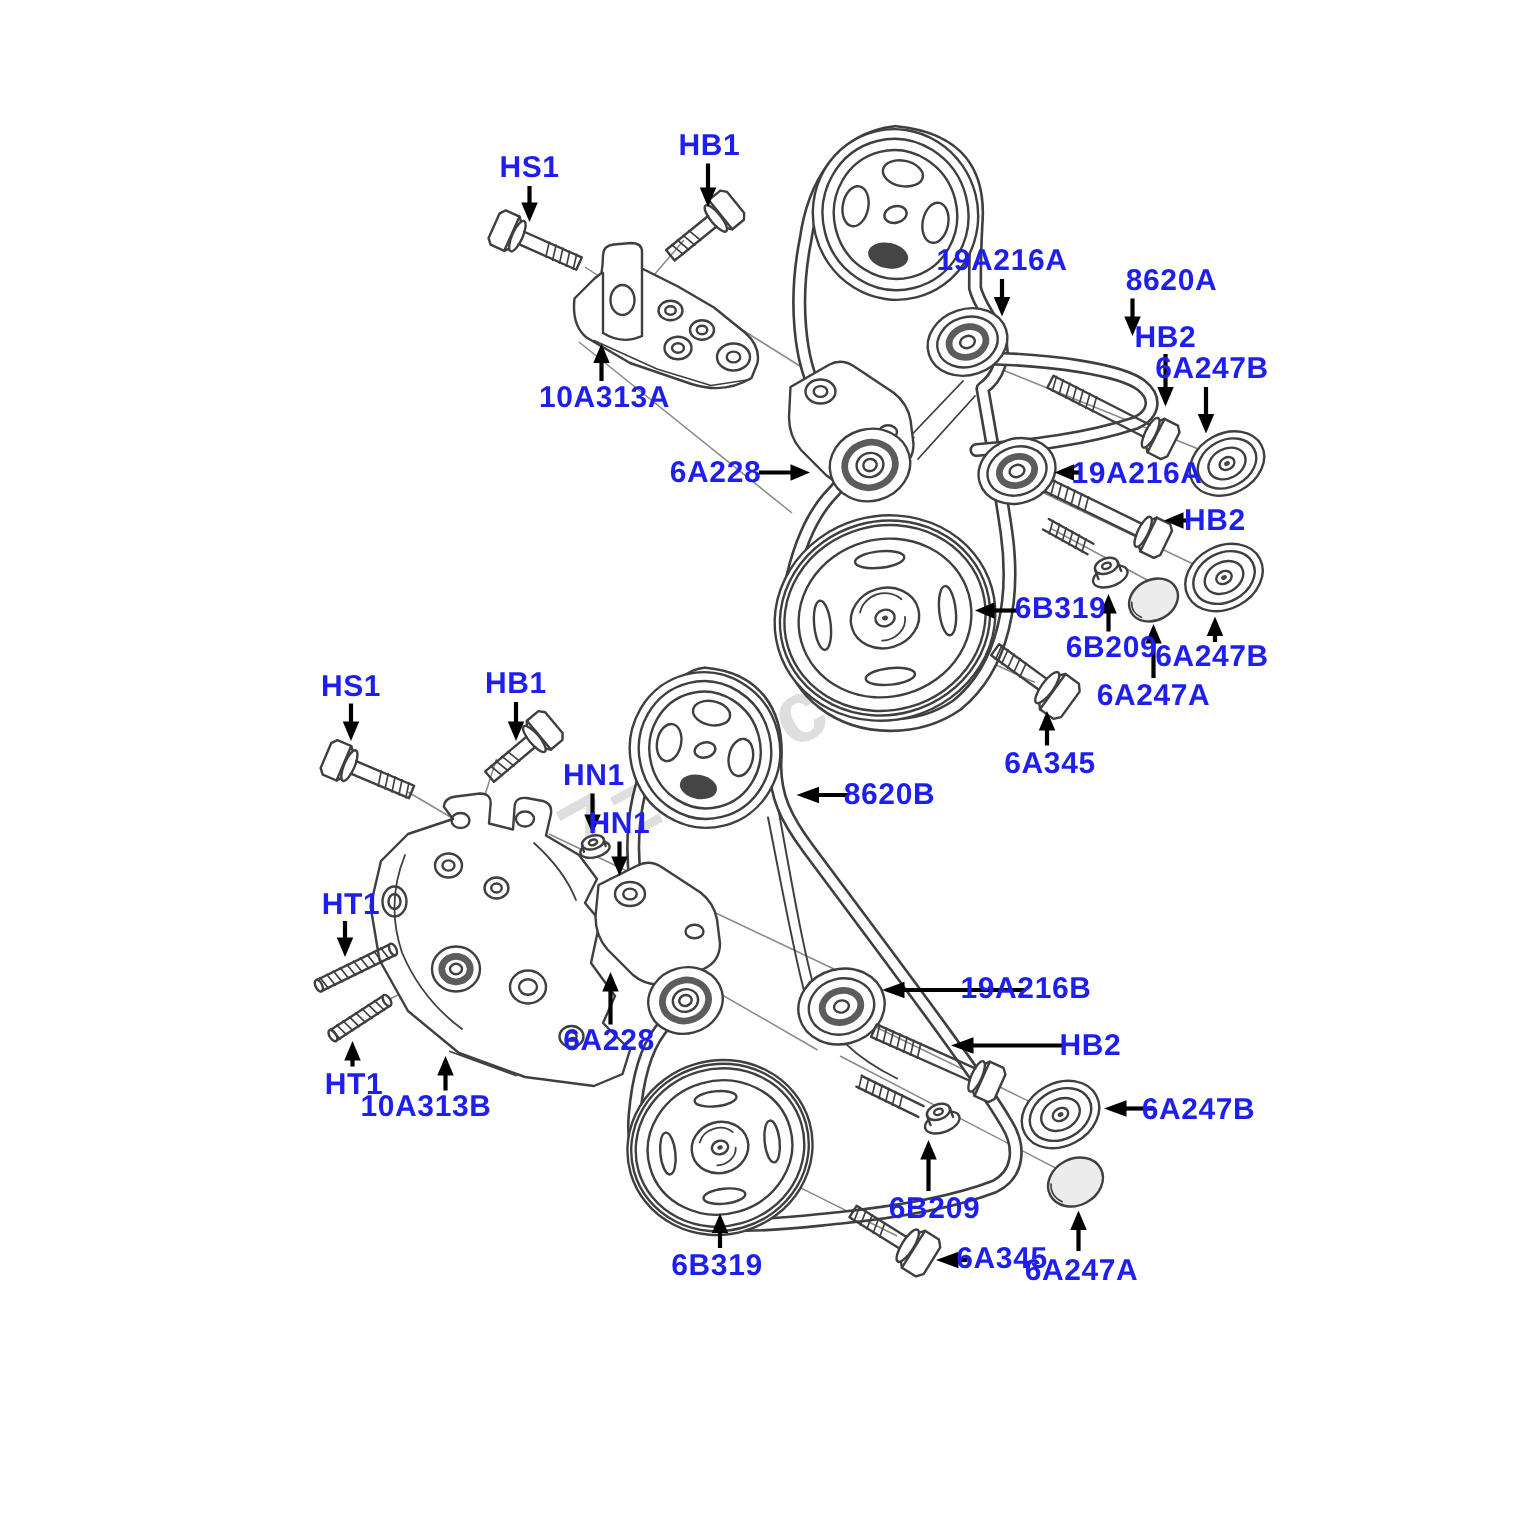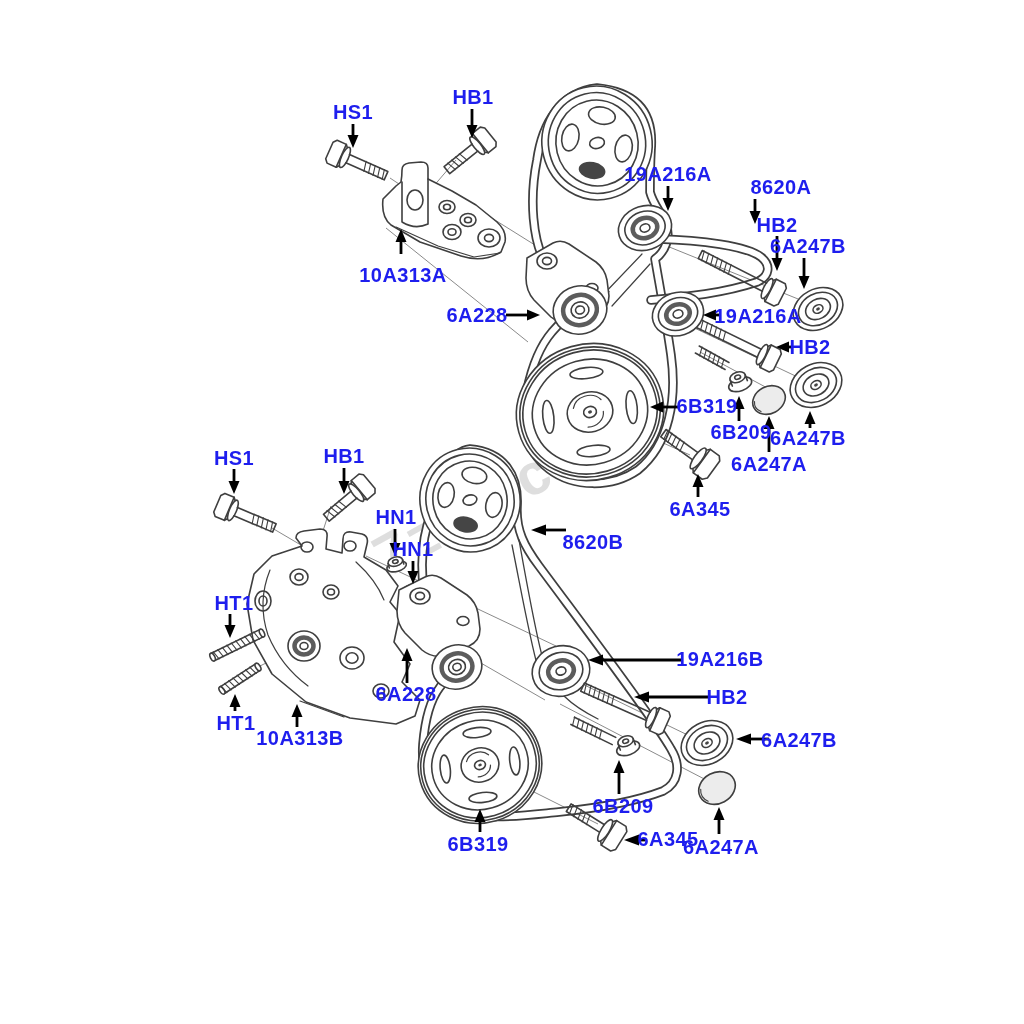--- a/index.html
+++ b/index.html
@@ -422,43 +422,43 @@
         <polygon points="613.5,773 624.5,773 619,760"></polygon>
     <line x1="645" y1="840" x2="637" y2="840"></line>
         <polygon points="639,834.5 639,845.5 624,840"></polygon>
     <line x1="719" y1="834" x2="719" y2="818"></line>
         <polygon points="713.5,820 724.5,820 719,807"></polygon>
   </g>
 </svg>
 
 <div class="lbl" style="left:353px;top:112px">HS1</div>
 <div class="lbl" style="left:473px;top:97px">HB1</div>
-<div class="lbl" style="left:403px;top:275px">10A313A</div>
+<div class="lbl" style="left:403px;top:265px">10A313A</div>
 <div class="lbl" style="left:668px;top:174px">19A216A</div>
 <div class="lbl" style="left:781px;top:187px">8620A</div>
 <div class="lbl" style="left:777px;top:225px">HB2</div>
 <div class="lbl" style="left:808px;top:246px">6A247B</div>
 <div class="lbl" style="left:477px;top:315px">6A228</div>
 <div class="lbl" style="left:758px;top:316px">19A216A</div>
 <div class="lbl" style="left:810px;top:347px">HB2</div>
 <div class="lbl" style="left:707px;top:406px">6B319</div>
 <div class="lbl" style="left:741px;top:432px">6B209</div>
 <div class="lbl" style="left:808px;top:438px">6A247B</div>
 <div class="lbl" style="left:769px;top:464px">6A247A</div>
 <div class="lbl" style="left:700px;top:509px">6A345</div>
 <div class="lbl" style="left:234px;top:458px">HS1</div>
 <div class="lbl" style="left:344px;top:456px">HB1</div>
 <div class="lbl" style="left:396px;top:517px">HN1</div>
 <div class="lbl" style="left:413px;top:549px">HN1</div>
 <div class="lbl" style="left:234px;top:603px">HT1</div>
 <div class="lbl" style="left:236px;top:723px">HT1</div>
-<div class="lbl" style="left:300px;top:738px">10A313B</div>
+<div class="lbl" style="left:284px;top:738px">10A313B</div>
 <div class="lbl" style="left:406px;top:694px">6A228</div>
-<div class="lbl" style="left:593px;top:542px">8620B</div>
+<div class="lbl" style="left:593px;top:530px">8620B</div>
 <div class="lbl" style="left:478px;top:844px">6B319</div>
-<div class="lbl" style="left:720px;top:659px">19A216B</div>
+<div class="lbl" style="left:684px;top:659px">19A216B</div>
 <div class="lbl" style="left:727px;top:697px">HB2</div>
 <div class="lbl" style="left:799px;top:740px">6A247B</div>
 <div class="lbl" style="left:623px;top:806px">6B209</div>
 <div class="lbl" style="left:668px;top:839px">6A345</div>
 <div class="lbl" style="left:721px;top:847px">6A247A</div>
 
 </div>
 
 </body></html>

